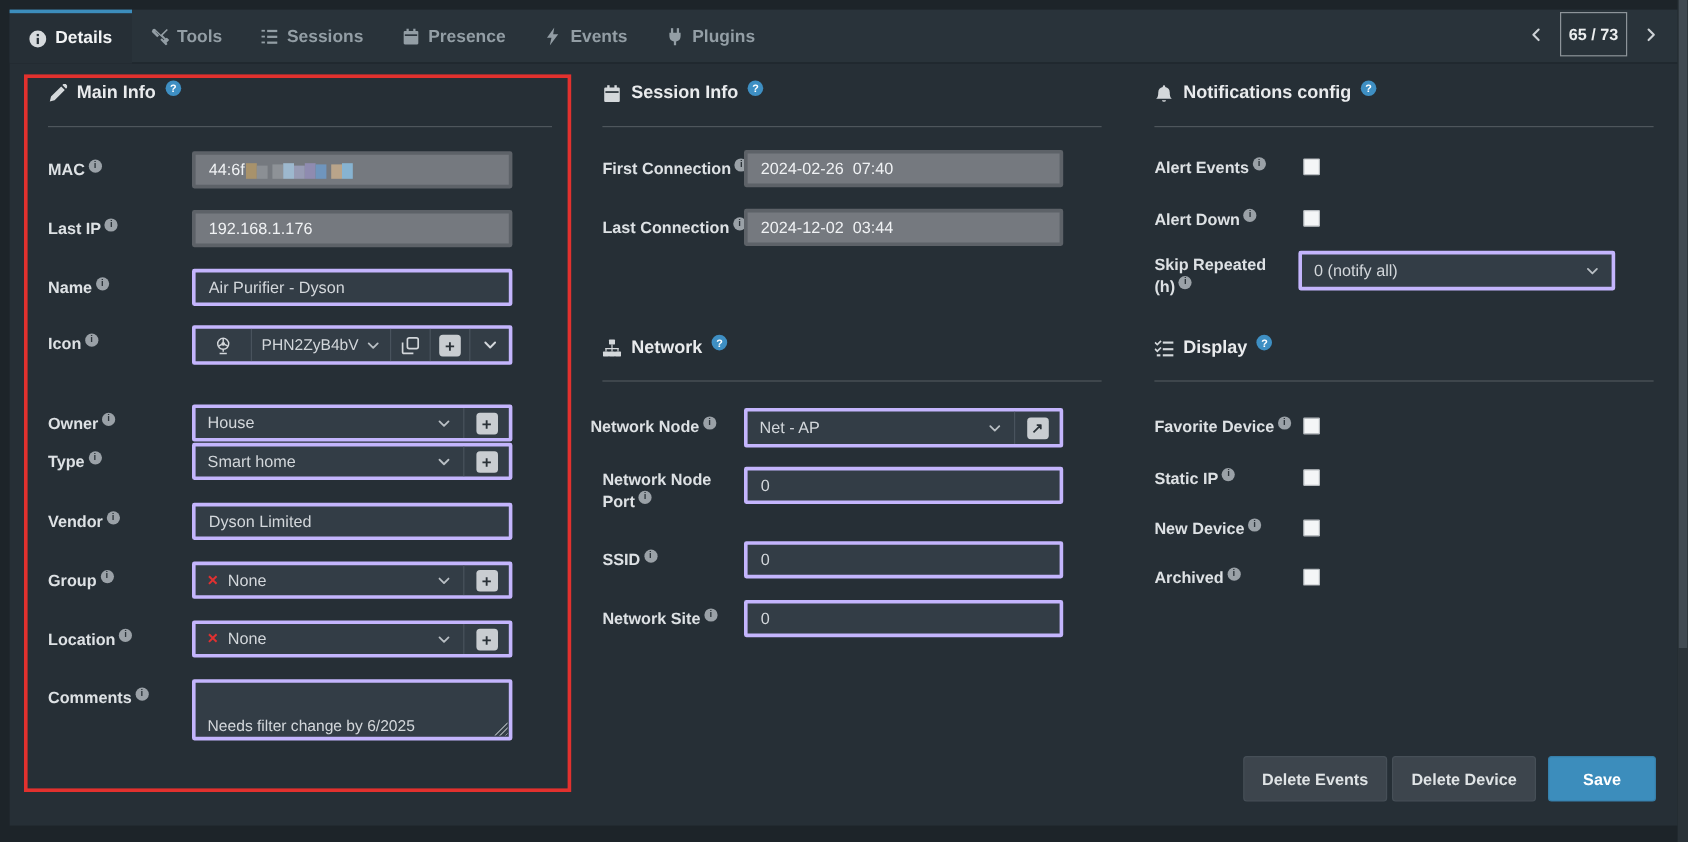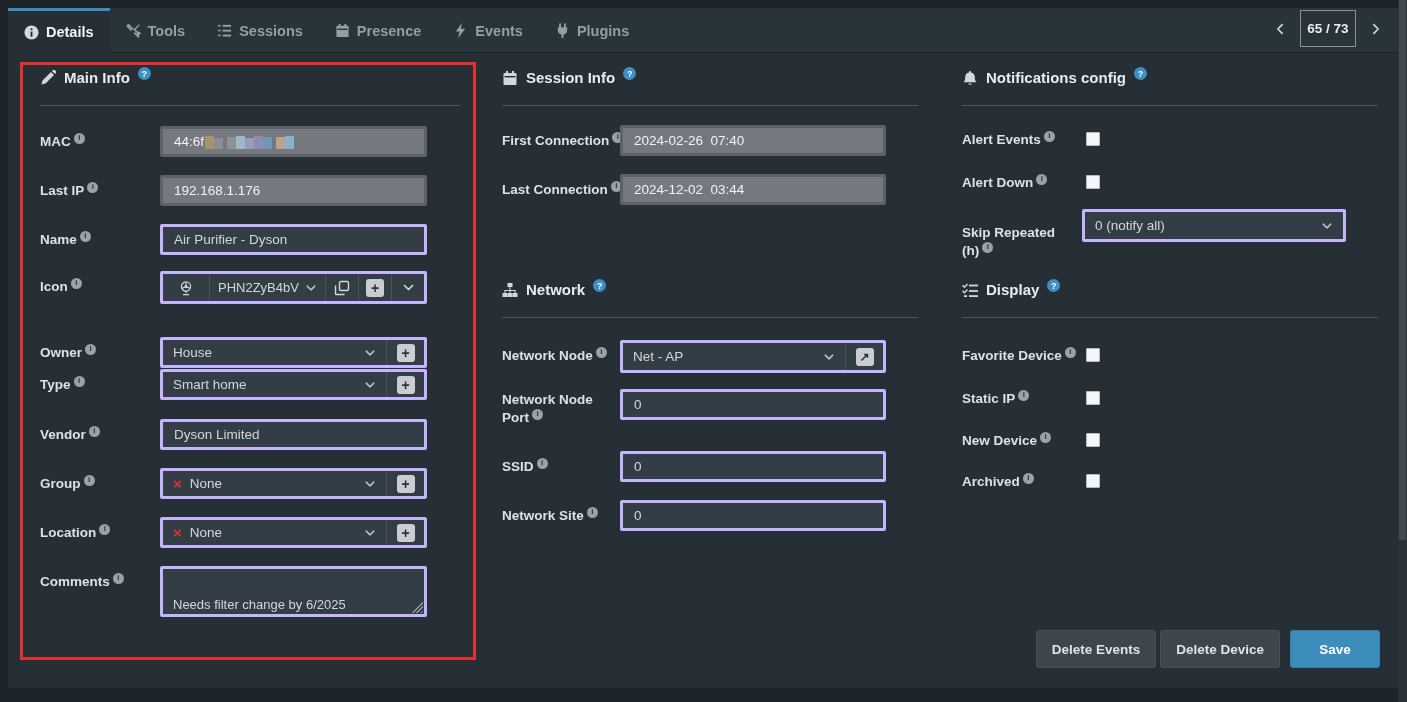--- a/index.html
+++ b/index.html
@@ -430,21 +430,21 @@
       <div class="sec-header" style="left:12px; top:228px;">
         <svg viewBox="0 0 16 16">
             <use href="#i-sitemap"></use>
           </svg>
         <span>Network</span>
         <span class="help-badge">?</span>
       </div>
       <div class="divider" style="left:12px; top:264px; width:416px;"></div>
 
       <div class="row" style="left:0; top:287px; width:440px; height:33px;">
-        <span class="lbl" style="left:12px;"><span>Network Node</span><i class="ibadge">i</i></span>
+        <span class="lbl" style="left:2px;"><span>Network Node</span><i class="ibadge">i</i></span>
         <div class="select-wrap" style="left:130px; width:266px; height:33px;">
           <div class="select-main">
             <span>Net - AP</span>
             <span class="chev">
                 <svg viewBox="0 0 16 16">
                   <use href="#i-chev-down"></use>
                 </svg>
               </span>
           </div>
           <div class="seg-div"></div>
@@ -490,21 +490,21 @@
         <span class="lbl" style="left:12px; top:0;"><span>Alert Events</span><i class="ibadge">i</i></span>
         <span class="checkbox" style="left:136px; top:1px;"></span>
       </div>
 
       <div class="row" style="left:0; top:121px; width:440px;">
         <span class="lbl" style="left:12px; top:0;"><span>Alert Down</span><i class="ibadge">i</i></span>
         <span class="checkbox" style="left:136px; top:1px;"></span>
       </div>
 
       <div class="row" style="left:0; top:156px; width:440px; height:33px;">
-        <span class="lbl two-line" style="left:12px; top:15px;"><span>Skip Repeated (h)</span><i class="ibadge">i</i></span>
+        <span class="lbl two-line" style="left:12px; top:3px;"><span>Skip Repeated (h)</span><i class="ibadge">i</i></span>
         <div class="select-wrap" style="left:132px; width:264px; height:33px;">
           <div class="select-main">
             <span>0 (notify all)</span>
             <span class="chev">
                 <svg viewBox="0 0 16 16">
                   <use href="#i-chev-down"></use>
                 </svg>
               </span>
           </div>
         </div>

